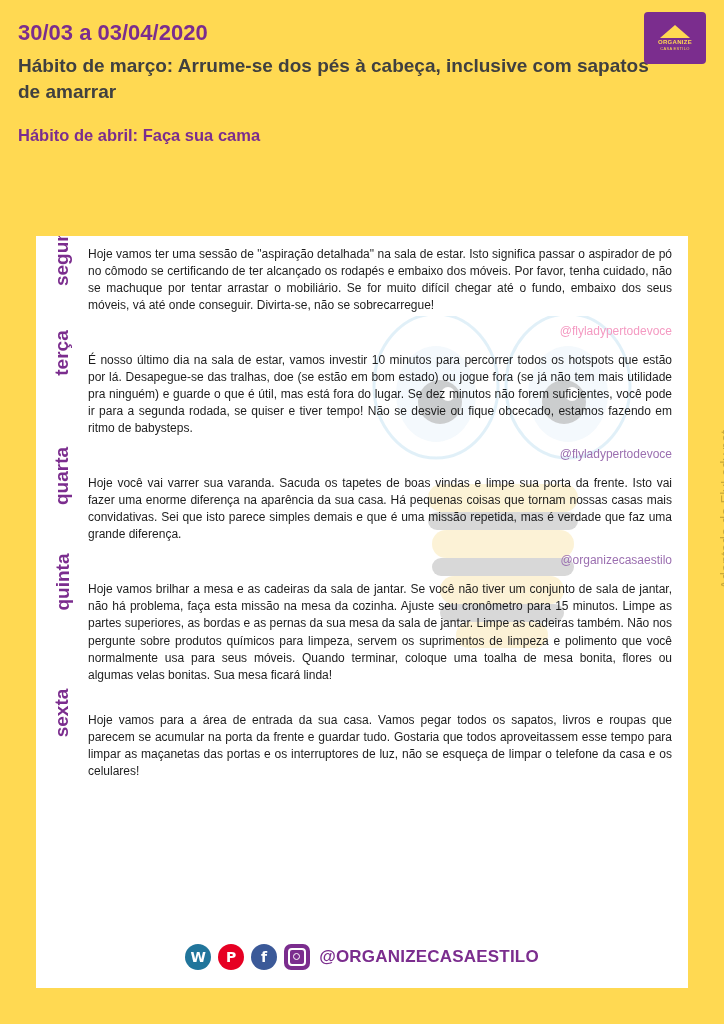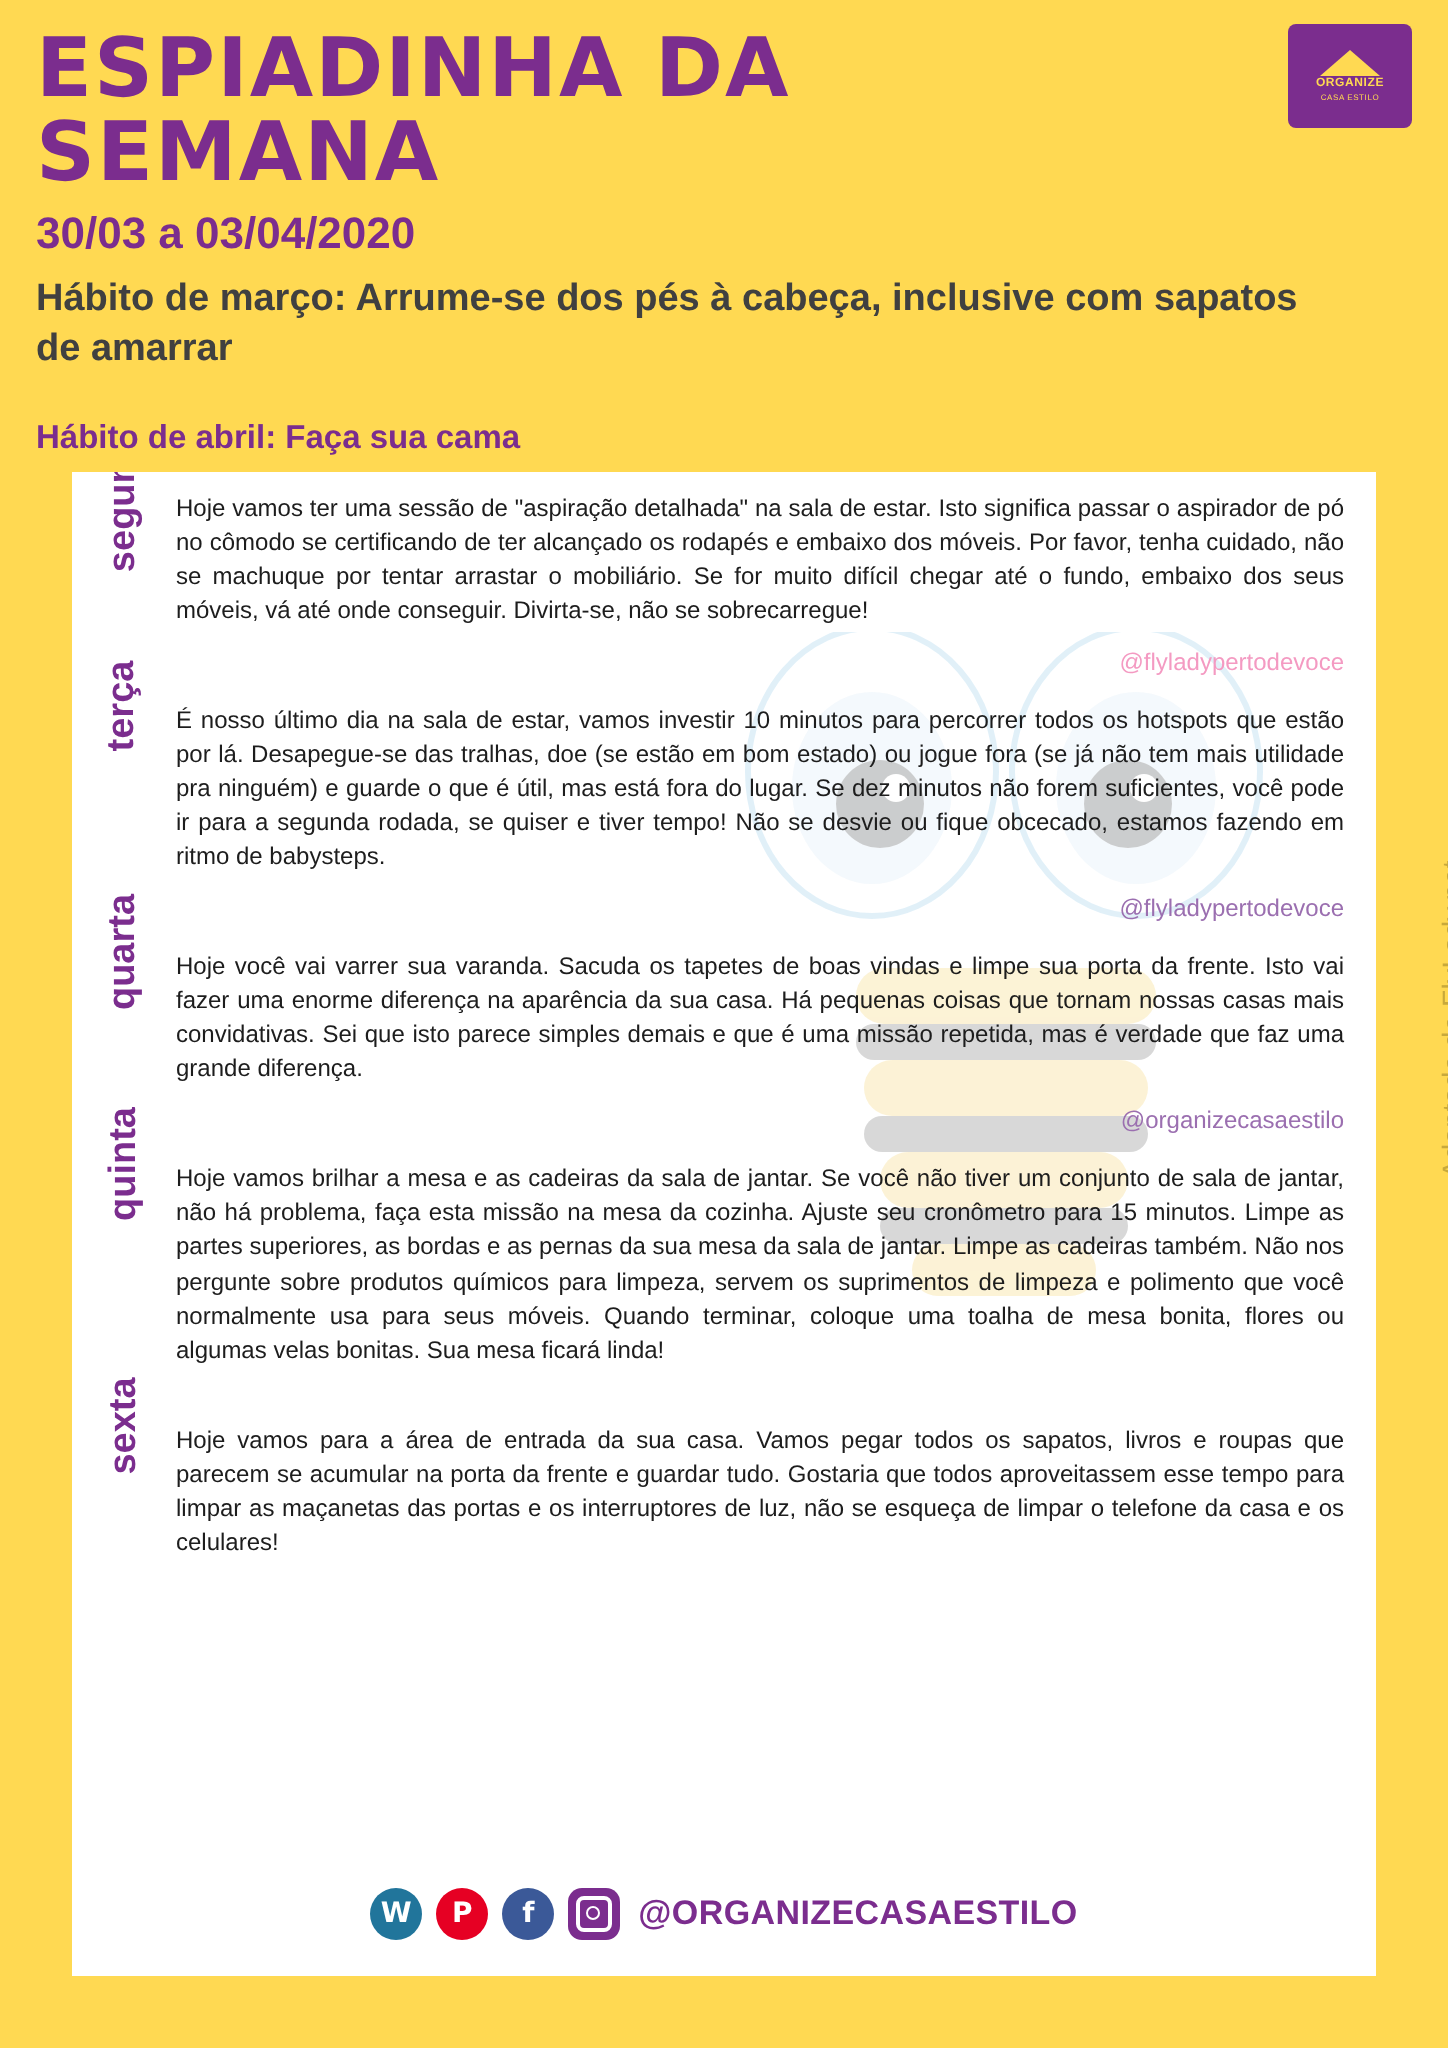--- a/index.html
+++ b/index.html
@@ -215,21 +215,20 @@
     font-size: 14px;
     color: #C8A93C;
     white-space: nowrap;
     letter-spacing: .2px;
   }
 </style>
 </head>
 <body>
 
 <div class="header">
-  <div class="title-main">ESPIADINHA DA SEMANA</div>
   <div class="date-line">30/03 a 03/04/2020</div>
   <div class="habit">Hábito de março: Arrume-se dos pés à cabeça, inclusive com sapatos de amarrar</div>
   <div class="habit2">Hábito de abril: Faça sua cama</div>
 
   <div class="logo">
     <div class="roof"></div>
     <div class="lbl">
       <span>ORGANIZE</span>
       <span class="sm">CASA ESTILO</span>
     </div>

